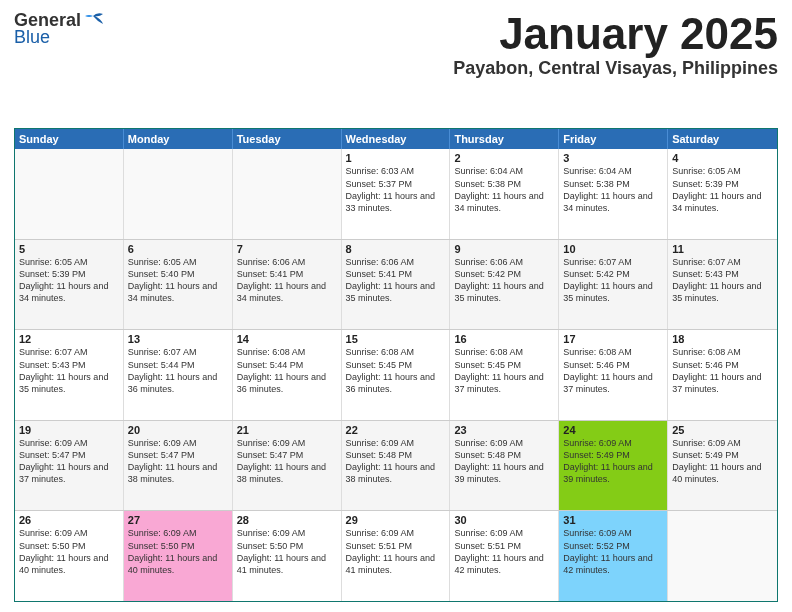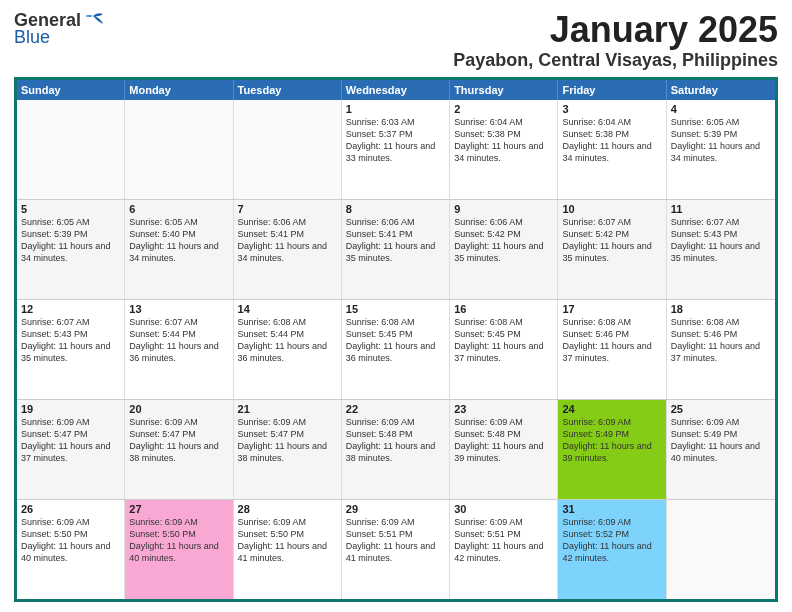--- a/index.html
+++ b/index.html
@@ -9,20 +9,21 @@
       width: 792px;
       height: 612px;
       overflow: hidden;
     }
     .page {
       width: 792px;
       height: 612px;
       padding: 10px 14px 10px 14px;
       display: flex;
       flex-direction: column;
+      gap: 43px;
     }
     .header {
       display: flex;
       justify-content: space-between;
       align-items: flex-start;
       margin-bottom: 6px;
     }
     .logo {
       display: flex;
       flex-direction: column;
@@ -30,35 +31,35 @@
     }
     .logo-row {
       display: flex;
       align-items: center;
       gap: 2px;
     }
     .title-area {
       text-align: right;
     }
     .main-title {
-      font-size: 36px;
+      font-size: 44px;
       font-weight: bold;
       color: #222;
       line-height: 1.1;
     }
     .sub-title {
       font-size: 18px;
       color: #333;
       font-weight: bold;
     }
     .calendar {
       flex: 1;
       display: flex;
       flex-direction: column;
-      border: 3px solid #0f766e;
+      border: 1px solid #0f766e;
     }
     .cal-header-row {
       display: grid;
       grid-template-columns: repeat(7, 1fr);
       background: #2a6db5;
     }
     .cal-header-cell {
       color: #fff;
       font-size: 11px;
       font-weight: bold;

